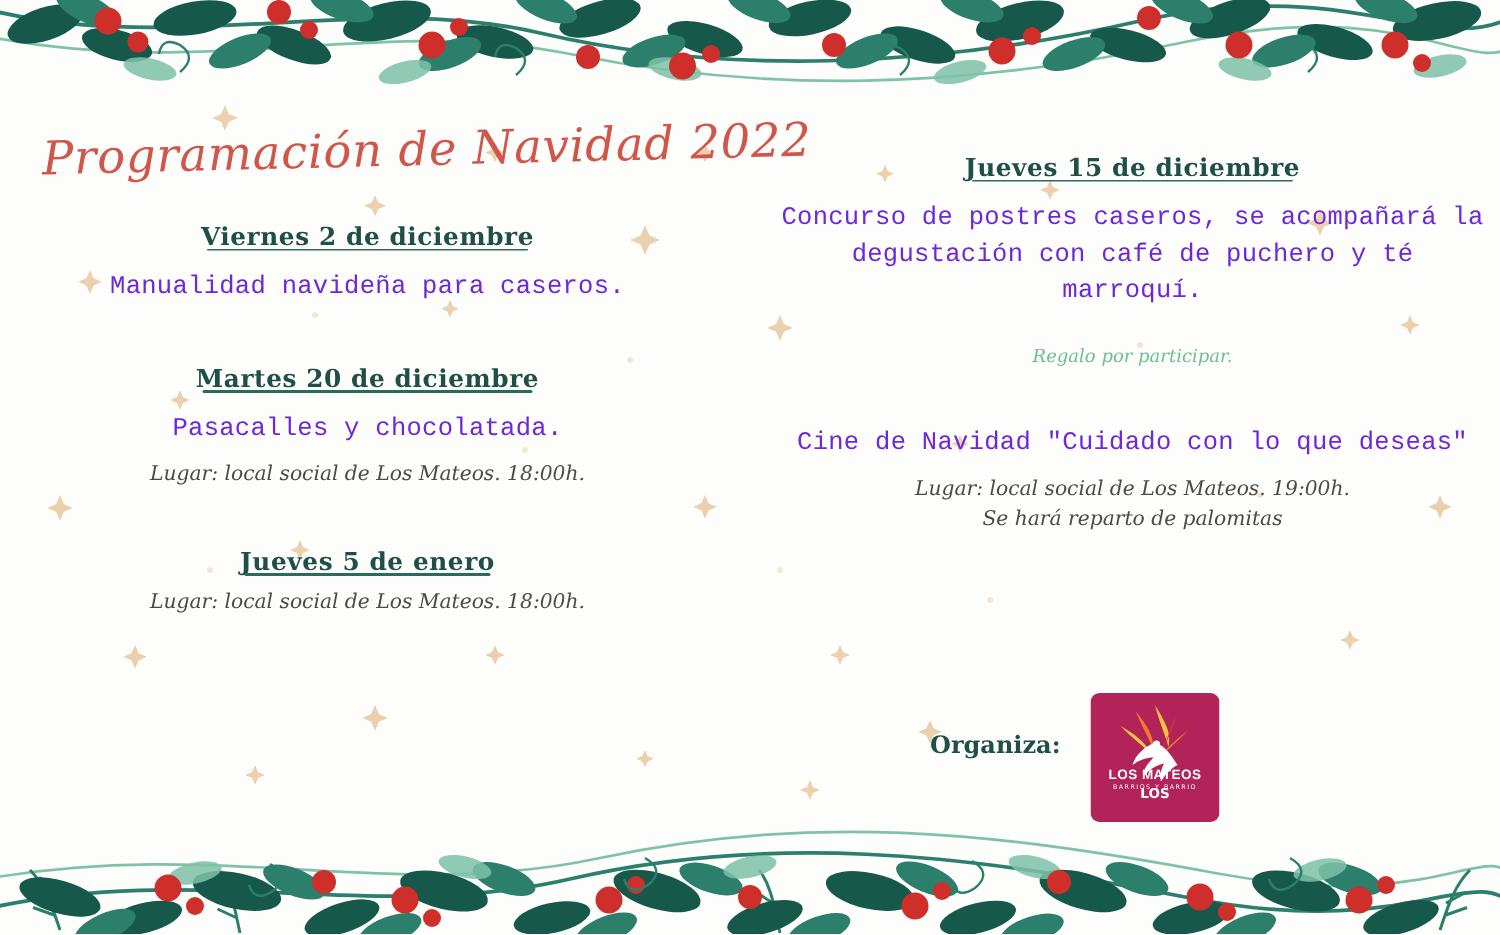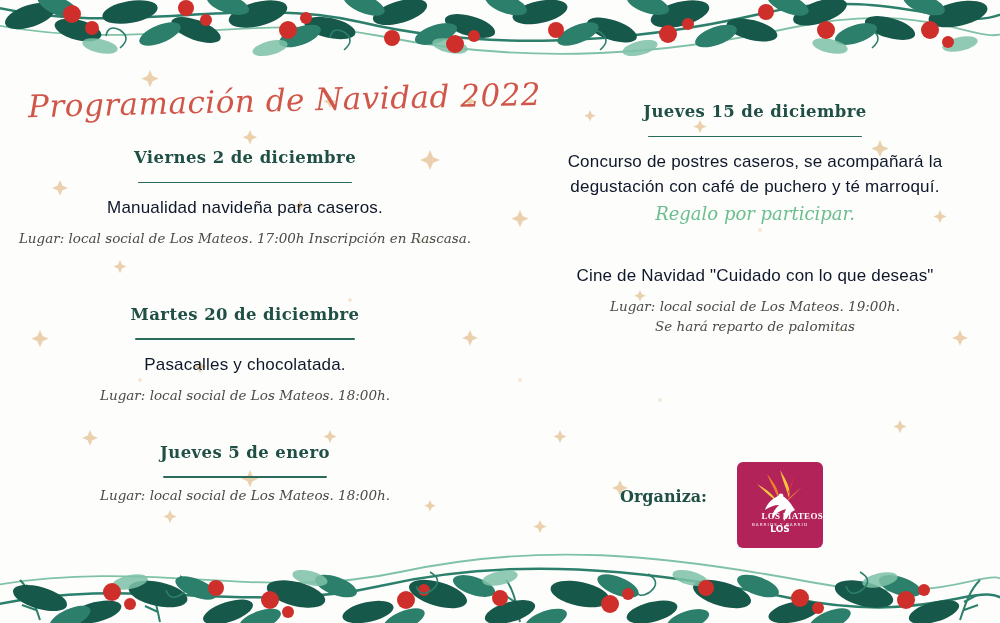--- a/index.html
+++ b/index.html
@@ -60,91 +60,91 @@
 
   .event { text-align: center; }
   .event-date {
     font-family: "DejaVu Serif", serif;
     font-weight: bold;
     font-size: 16.5px;
     color: #1f4f45;
     letter-spacing: 0.4px;
     position: relative;
     display: inline-block;
-    padding-bottom: 16px;
+    padding-bottom: 0;
   }
   .event-date::after {
     content: "";
     position: absolute;
     left: 2%;
     right: 2%;
     bottom: 0;
     height: 1.5px;
     background: #2a6b5c;
     border-radius: 2px;
   }
   .event-title {
-    font-family: Liberation Sans, sans-serif;
+    font-family: Liberation Mono, monospace;
     font-size: 17px;
-    color: #0f172a;
+    color: #6d28d9;
     margin-top: 13px;
     line-height: 1.45;
     letter-spacing: 0.2px;
   }
   .event-note {
     font-family: "DejaVu Serif", serif;
     font-style: italic;
-    font-size: 18px;
+    font-size: 12px;
     color: #6bbf8e;
-    margin-top: 4px;
+    margin-top: 22px;
   }
   .event-place {
     font-family: "DejaVu Serif", serif;
     font-style: italic;
     font-size: 13.5px;
     color: #4a4a46;
     margin-top: 7px;
     line-height: 1.5;
   }
 
   
   .ev1 { margin-top: 16px; }
-  .ev2 { margin-top: 57px; }
+  .ev2 { margin-top: 38px; }
   .ev3 { margin-top: 38px; }
 
   .r1 { margin-top: -30px; }
   .r2 { margin-top: 40px; }
 
   
   .organiza {
     position: absolute;
     left: 620px;
     top: 392px;
     display: flex;
     align-items: center;
-    gap: 30px;
+    gap: 20px;
   }
   .organiza-label {
     font-family: "DejaVu Serif", serif;
     font-weight: bold;
     font-size: 16px;
     color: #1f4f45;
   }
   .logo {
     width: 86px;
     height: 68px;
     position: relative;
   }
   .logo-name {
     position: absolute;
     left: 0;
     right: 0;
     bottom: 9px;
-    text-align: right;
-    font-family: Liberation Serif, serif;
+    text-align: center;
+    font-family: Liberation Sans, sans-serif;
     font-weight: bold;
     font-size: 9px;
     color: #ffffff;
     letter-spacing: 0.3px;
     line-height: 1.05;
   }
   .logo-sub {
     position: absolute;
     left: 0; right: 0;
     bottom: 3px;
@@ -284,21 +284,20 @@
 
   <div class="content">
 
     <div class="title">Programación de Navidad 2022</div>
 
     <div class="col col-left">
 
       <div class="event ev1">
         <div><span class="event-date">Viernes 2 de diciembre</span></div>
         <div class="event-title">Manualidad navideña para caseros.</div>
-        <div class="event-place">Lugar: local social de Los Mateos. 17:00h  Inscripción en Rascasa.</div>
       </div>
 
       <div class="event ev2">
         <div><span class="event-date">Martes 20 de diciembre</span></div>
         <div class="event-title">Pasacalles y chocolatada.</div>
         <div class="event-place">Lugar: local social de Los Mateos. 18:00h.</div>
       </div>
 
       <div class="event ev3">
         <div><span class="event-date">Jueves 5 de enero</span></div>

